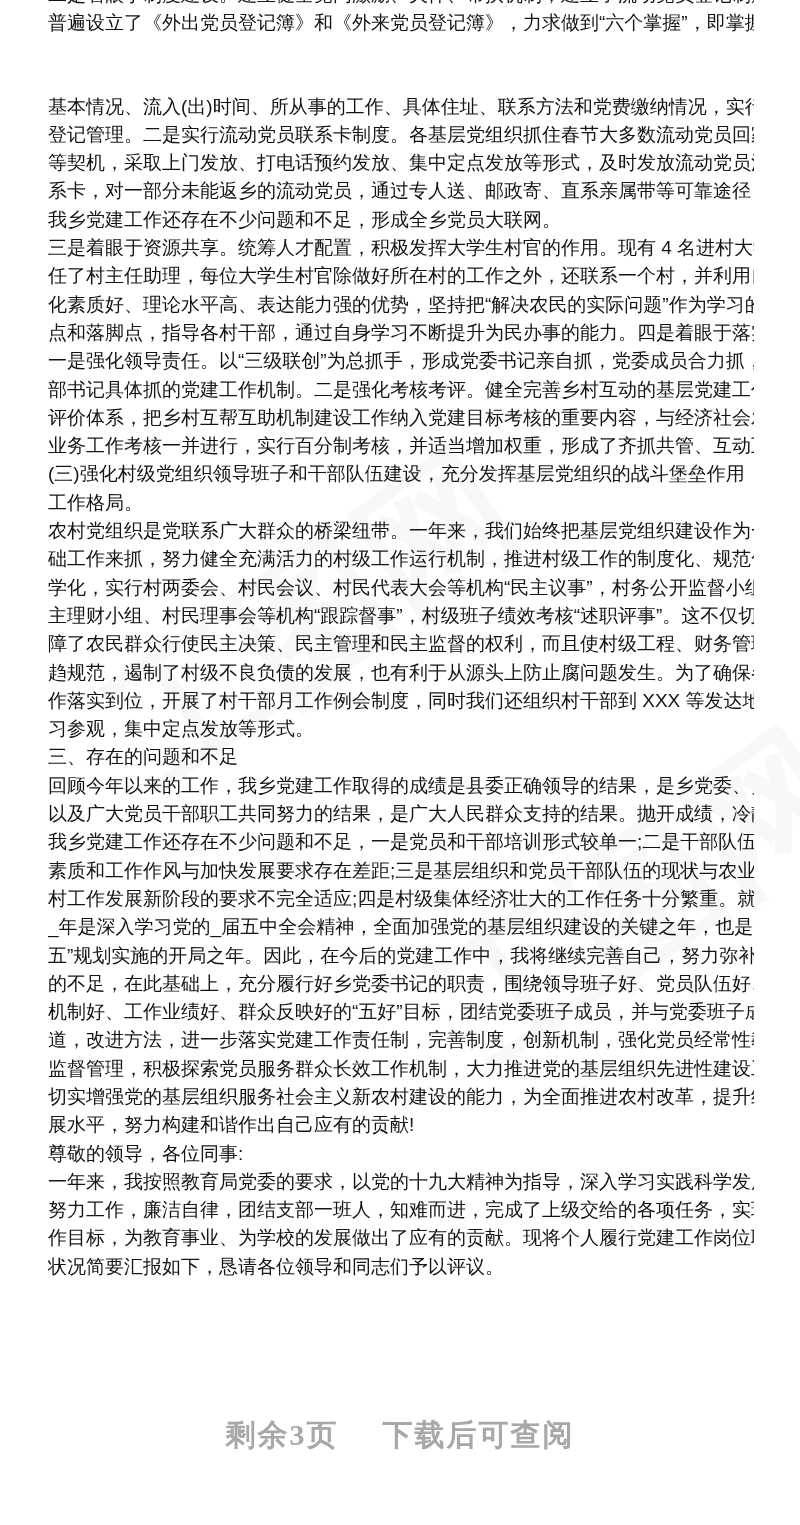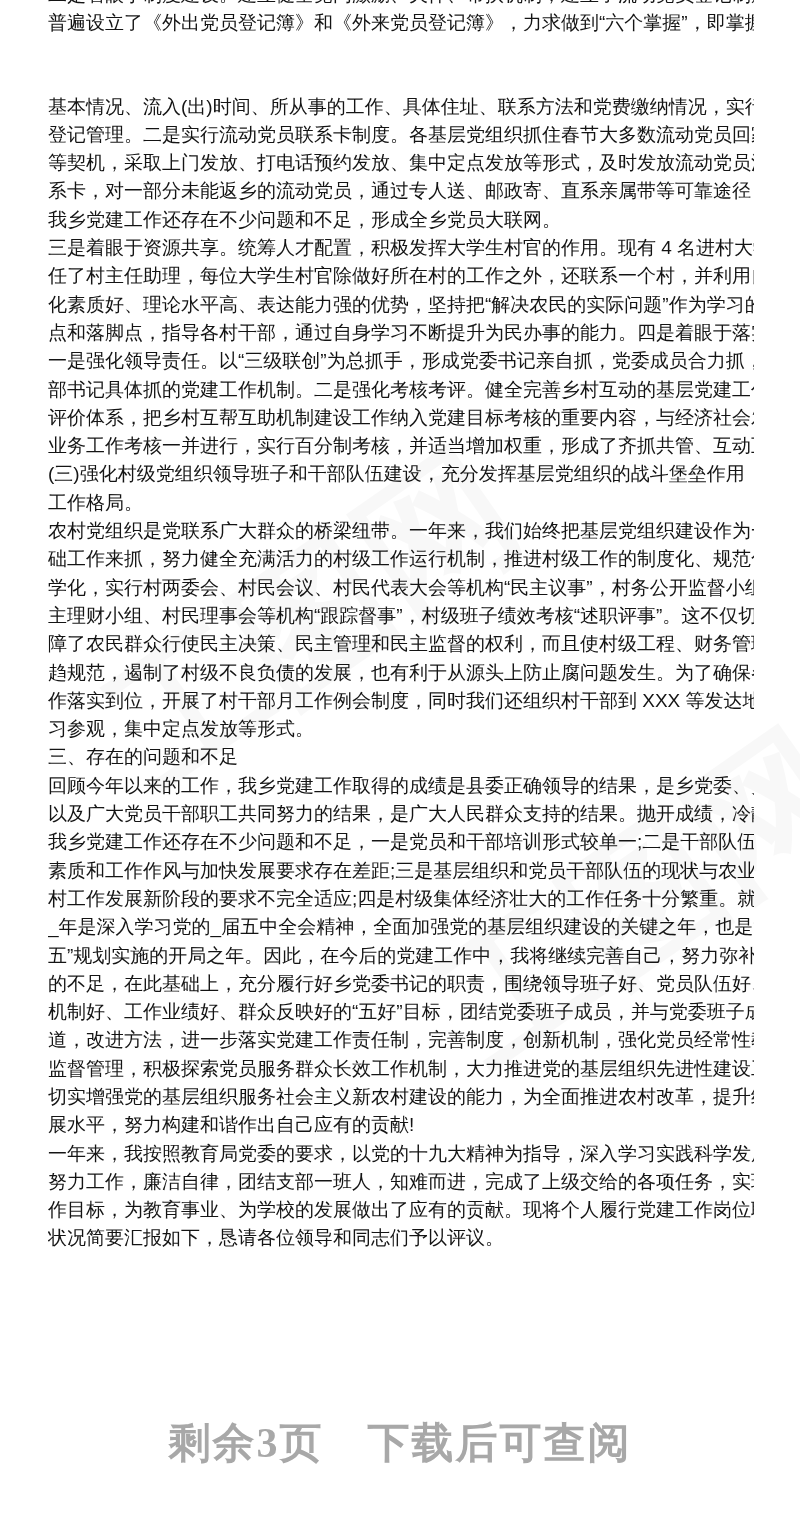--- a/index.html
+++ b/index.html
@@ -51,21 +51,21 @@
   .wm-1 { left: 90px;  top: 520px; }
   .wm-2 { left: 420px; top: 800px; }
   .footer-banner {
     position: absolute;
     left: 0;
     right: 0;
     top: 1415px;
     text-align: center;
     font-family: "Liberation Serif", serif;
     font-weight: 700;
-    font-size: 42px;
+    font-size: 30px;
     color: #a8a8a8;
     letter-spacing: 2px;
   }
   .footer-banner .gap {
     display: inline-block;
     width: 44px;
   }
 </style>
 </head>
 <body>
@@ -108,20 +108,21 @@
       <div class="line">素质和工作作风与加快发展要求存在差距;三是基层组织和党员干部队伍的现状与农业、农</div>
       <div class="line">村工作发展新阶段的要求不完全适应;四是村级集体经济壮大的工作任务十分繁重。就我个</div>
       <div class="line">_年是深入学习党的_届五中全会精神，全面加强党的基层组织建设的关键之年，也是“十二</div>
       <div class="line">五”规划实施的开局之年。因此，在今后的党建工作中，我将继续完善自己，努力弥补自己</div>
       <div class="line">的不足，在此基础上，充分履行好乡党委书记的职责，围绕领导班子好、党员队伍好、工作</div>
       <div class="line">机制好、工作业绩好、群众反映好的“五好”目标，团结党委班子成员，并与党委班子成员一</div>
       <div class="line">道，改进方法，进一步落实党建工作责任制，完善制度，创新机制，强化党员经常性教育和</div>
       <div class="line">监督管理，积极探索党员服务群众长效工作机制，大力推进党的基层组织先进性建设工程，</div>
       <div class="line">切实增强党的基层组织服务社会主义新农村建设的能力，为全面推进农村改革，提升经济发</div>
       <div class="line">展水平，努力构建和谐作出自己应有的贡献!</div>
+      <div class="line">尊敬的领导，各位同事:</div>
       <div class="line">一年来，我按照教育局党委的要求，以党的十九大精神为指导，深入学习实践科学发展观，</div>
       <div class="line">努力工作，廉洁自律，团结支部一班人，知难而进，完成了上级交给的各项任务，实现了工</div>
       <div class="line">作目标，为教育事业、为学校的发展做出了应有的贡献。现将个人履行党建工作岗位职责的</div>
       <div class="line">状况简要汇报如下，恳请各位领导和同志们予以评议。</div>
     </div>
 
   <div class="footer-banner" style="color: rgb(168, 168, 168);">
     <span>剩余3页</span><span class="gap"></span><span>下载后可查阅</span>
   </div>
 

